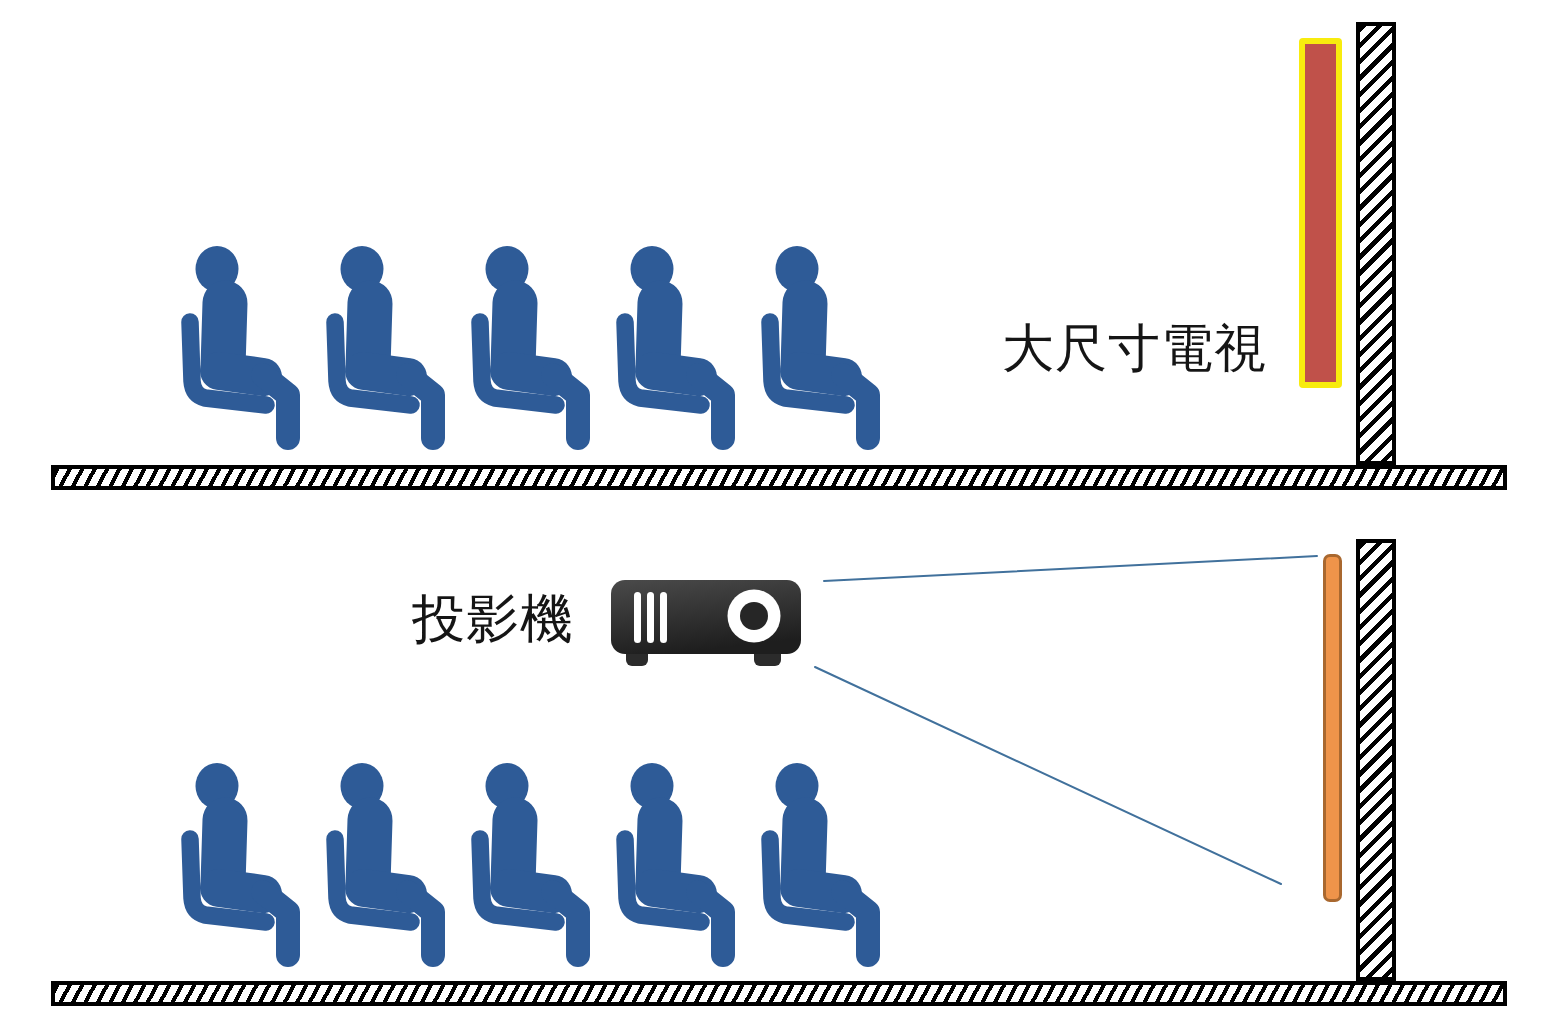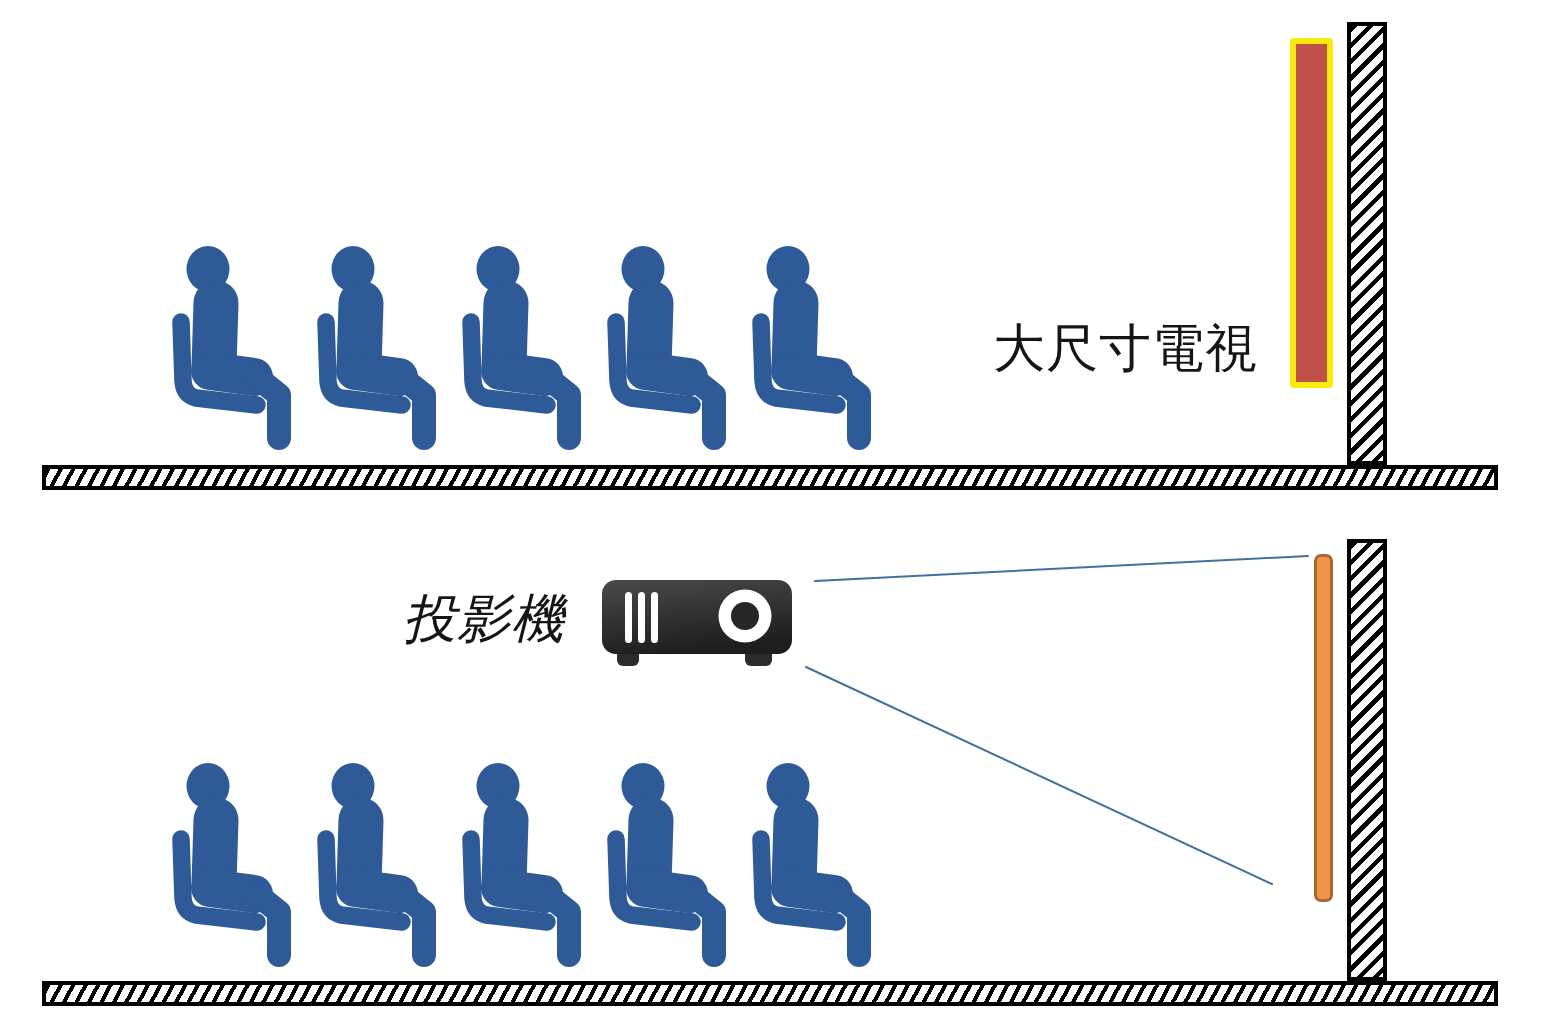--- a/index.html
+++ b/index.html
@@ -1,20 +1,20 @@
 <!DOCTYPE html>
 <html style="--person-blue: #2e5b97; --beam-blue: #41719c; --tv-fill: #c0514a; --tv-border: #f8ec0e; --screen-fill: #ef944a; --screen-border: #a9682f; --projector-dark: #2b2b2b;"><head>
 <meta charset="utf-8">
 <style>
   html,body{margin:0;padding:0;background:#fff;}
   .canvas{
     position:relative;width:1542px;height:1028px;background:#fff;overflow:hidden;
     font-family:"Liberation Sans","DejaVu Sans",sans-serif;
   }
-  .layer{position:absolute;inset:0;}
+  .layer{position:absolute;inset:0;margin-left:9px;}
 
   
   .wall{
     position:absolute;box-sizing:border-box;border:4px solid #000;
     background:repeating-linear-gradient(135deg,#000 0 4.5px,#fff 4.5px 11.5px);
   }
   .floor{
     position:absolute;box-sizing:border-box;border:4px solid #000;
     background:repeating-linear-gradient(118deg,#000 0 4px,#fff 4px 11px);
   }
@@ -36,21 +36,21 @@
     background:var(--screen-fill,#ef944a);
     border:3px solid var(--screen-border,#a9682f);
   }
 
   
   .cap{
     position:absolute;color:#151515;font-weight:300;line-height:1;
     white-space:nowrap;letter-spacing:1px;
   }
   .cap-tv{left:993px;top:322px;font-size:52px;}
-  .cap-proj{left:403px;top:592px;font-size:53px;font-style:italic;}
+  .cap-proj{left:403px;top:592px;font-size:53px;}
 
   
   .people{position:absolute;width:715px;height:215px;left:170px;}
   .people-top{top:245px;}
   .people-bottom{top:762px;}
   .p-fill{fill:var(--person-blue,#2e5b97);}
   .p-stroke{fill:none;stroke:var(--person-blue,#2e5b97);stroke-linecap:round;stroke-linejoin:round;}
   .w45{stroke-width:45px;} .w38{stroke-width:38px;} .w24{stroke-width:24px;} .w17{stroke-width:17.5px;}
 
   

